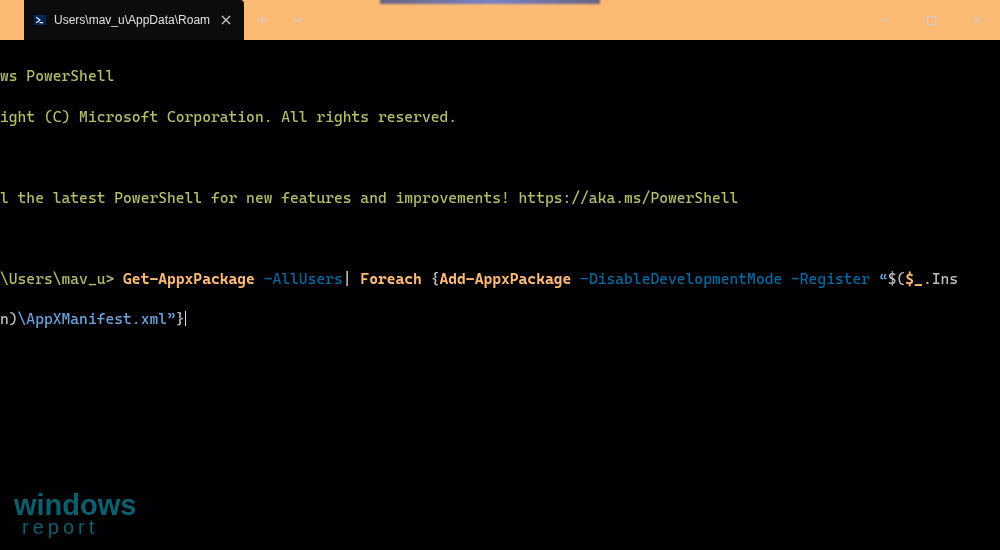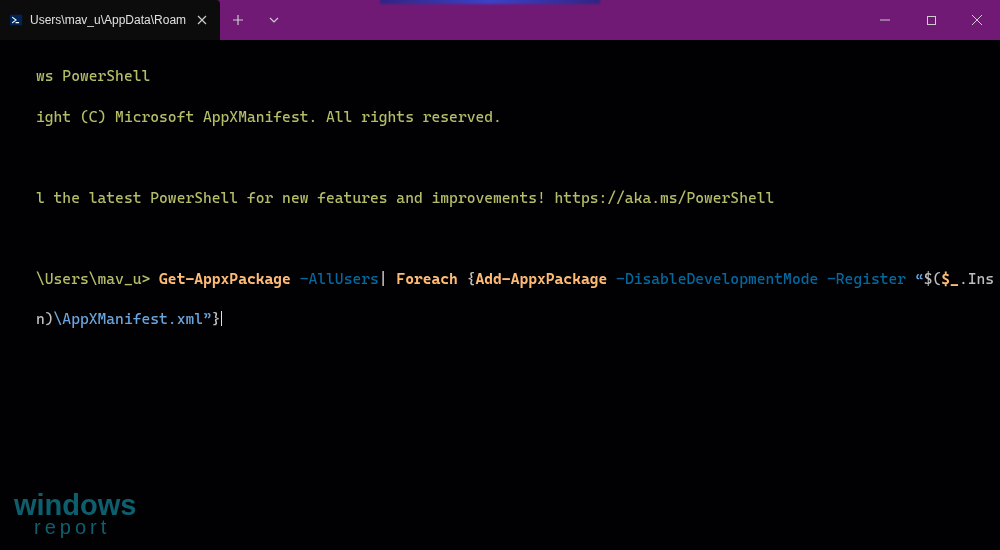--- a/index.html
+++ b/index.html
@@ -1,43 +1,43 @@
 <!DOCTYPE html>
 <html><head>
 <meta charset="utf-8">
 <style>
   * { margin: 0; padding: 0; box-sizing: border-box; }
   html, body { width: 1000px; height: 550px; overflow: hidden; background: #010104; font-family: "Cascadia Mono", Consolas, "Courier New", monospace; }
   .window { width: 1000px; height: 550px; background: #010104; display: flex; flex-direction: column; position: relative; }
-  .titlebar { height: 40px; background: #701a75; display: flex; align-items: stretch; color: #cccccc; font-family: "Segoe UI", sans-serif; font-size: 12px; }
+  .titlebar { height: 40px; background: #fdba74; display: flex; align-items: stretch; color: #cccccc; font-family: "Segoe UI", sans-serif; font-size: 12px; padding-left: 24px; }
   .tab { display: flex; align-items: center; background: #0c0c0c; padding: 0 10px 0 8px; min-width: 170px; position: relative; border-top-right-radius: 4px; }
   .tab-icon { width: 16px; height: 16px; margin-right: 6px; display: inline-flex; align-items: center; justify-content: center; }
   .tab-title { flex: 1; color: #e0e0e0; white-space: nowrap; overflow: hidden; text-overflow: ellipsis; font-size: 12px; }
   .tab-close { width: 16px; height: 16px; display: inline-flex; align-items: center; justify-content: center; margin-left: 8px; cursor: pointer; }
   .tab-close svg { stroke: #cccccc; }
   .titlebar-btn { width: 36px; display: flex; align-items: center; justify-content: center; cursor: pointer; }
   .titlebar-btn svg { stroke: #cccccc; fill: none; }
   .titlebar-spacer { flex: 1; }
   .win-controls { display: flex; align-items: stretch; }
   .win-btn { width: 46px; display: flex; align-items: center; justify-content: center; cursor: pointer; }
   .win-btn svg { stroke: #cccccc; fill: none; }
 
   .term { flex: 1; background: #010104; color: #d4d4d4; font-size: 15px; line-height: 1.35; padding: 6px 0 0 0; white-space: pre; overflow: hidden; position: relative; }
-  .line { display: block; padding-left: 36px; }
+  .line { display: block; }
   .g { color: #b5bd68; }   
   .y { color: #fdba74; font-weight: bold; }   
   .s { color: #0369a1; }   
   .p { color: #bfbfbf; }   
   .c { color: #6aa6de; }   
   .prompt { color: #b5bd68; margin-top: 10px; }
   .cursor { display:inline-block; border-left: 1px solid #e0e0e0; height: 1em; vertical-align: -2px; }
 
   .watermark { position: absolute; left: 14px; bottom: 14px; color: #0f6a7a; font-family: "Segoe UI", sans-serif; opacity: 0.9; line-height: 0.9; }
   .watermark .w1 { font-size: 29px; font-weight: 700; letter-spacing: 0px; margin-top: 16px; }
-  .watermark .w2 { font-size: 20px; font-weight: 300; letter-spacing: 4px; margin-left: 20px; }
+  .watermark .w2 { font-size: 20px; font-weight: 300; letter-spacing: 4px; margin-left: 8px; }
 
   .bg-accent { position: absolute; top: -2px; left: 380px; width: 220px; height: 6px; background: linear-gradient(90deg,#0a2a8a,#1a5dff,#0a2a8a); filter: blur(1px); opacity: 0.6; }
 </style>
 </head>
 <body>
 
 <div class="window">
   <div class="bg-accent"></div>
 
   <div class="titlebar">
@@ -80,21 +80,21 @@
       <div class="win-btn">
         <svg width="12" height="12" viewBox="0 0 12 12">
             <path d="M1 1 L11 11 M11 1 L1 11" stroke-width="1"></path>
           </svg>
       </div>
     </div>
   </div>
 
   <div class="term">
 <span class="line g">ws PowerShell</span>
-<span class="line g">ight (C) Microsoft AppXManifest. All rights reserved.</span>
+<span class="line g">ight (C) Microsoft Corporation. All rights reserved.</span>
 <span class="line"> </span>
 <span class="line g">l the latest PowerShell for new features and improvements! https://aka.ms/PowerShell</span>
 <span class="line"> </span>
 <span class="line"><span class="prompt">\Users\mav_u&gt; </span><span class="y">Get-AppxPackage</span><span class="s"> -AllUsers</span><span class="p">| </span><span class="y">Foreach </span><span class="p">{</span><span class="y">Add-AppxPackage</span><span class="s"> -DisableDevelopmentMode</span><span class="s"> -Register </span><span class="c">“</span><span class="p">$(</span><span class="y">$_</span><span class="p">.Ins</span></span>
 <span class="line"><span class="p">n)</span><span class="c">\AppXManifest.xml</span><span class="c">”</span><span class="p">}</span><span class="cursor"></span></span>
   </div>
 
   <div class="watermark">
     <div class="w1">windows</div>
     <div class="w2">report</div>

